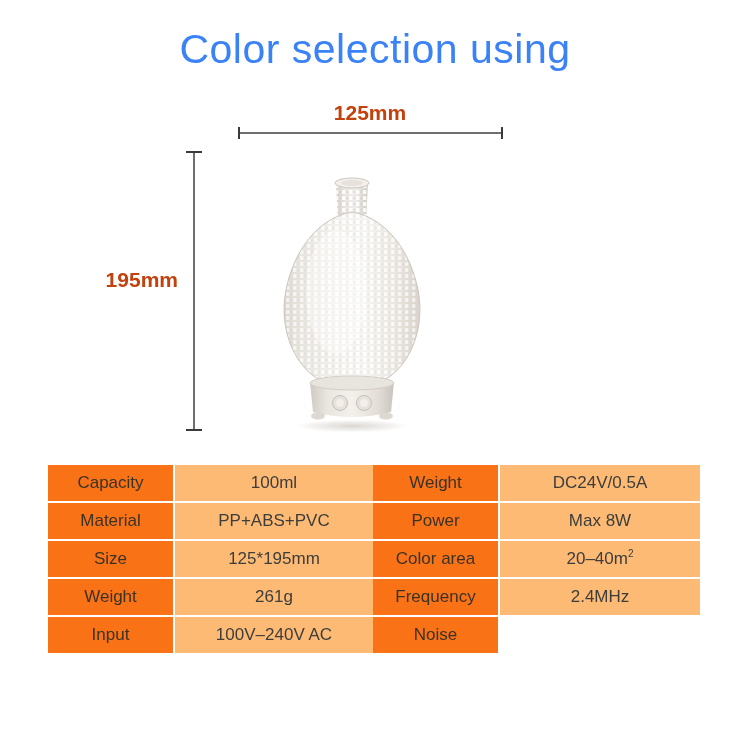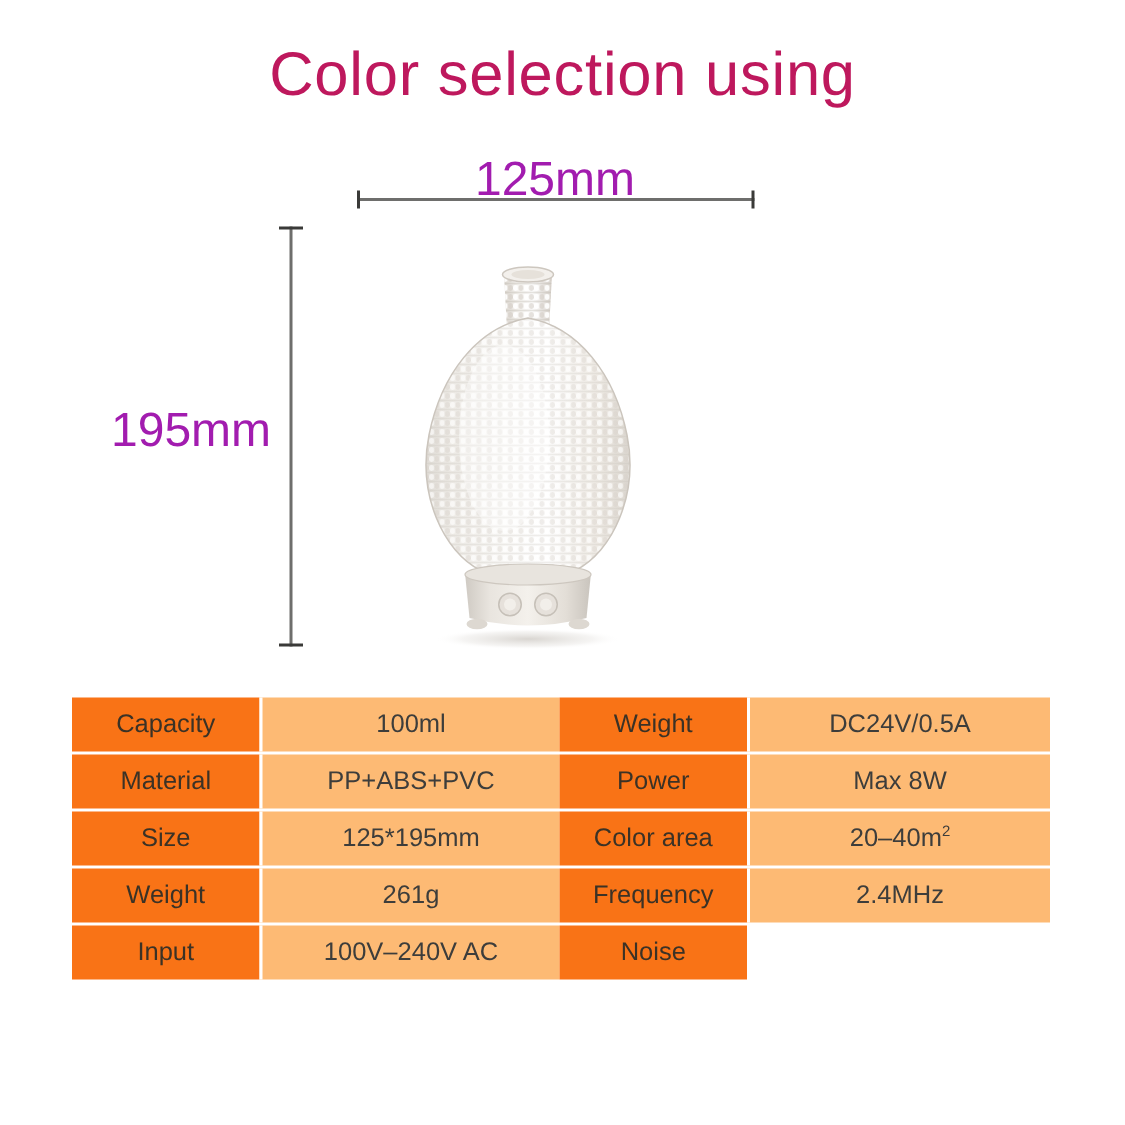--- a/index.html
+++ b/index.html
@@ -20,38 +20,39 @@
   
   #page-title {
     position: absolute;
     left: 0;
     top: 26px;
     width: 750px;
     text-align: center;
     font-size: 41px;
     font-weight: 400;
     letter-spacing: 0.5px;
-    color: #be185d;
+    color: #3b82f6;
     white-space: nowrap;
   }
 
   
   #spec-diagram {
     position: absolute;
     left: 0;
     top: 0;
     width: 750px;
     height: 460px;
   }
 
   .dim-label {
     position: absolute;
-    font-size: 32px;
-    color: #a21caf;
+    font-size: 21px;
+    color: #c2410c;
     white-space: nowrap;
+    font-weight: bold;
   }
   #width-label {
     left: 237px;
     top: 101px;
     width: 266px;
     text-align: center;
   }
   #height-label {
     left: 74px;
     top: 268px;

